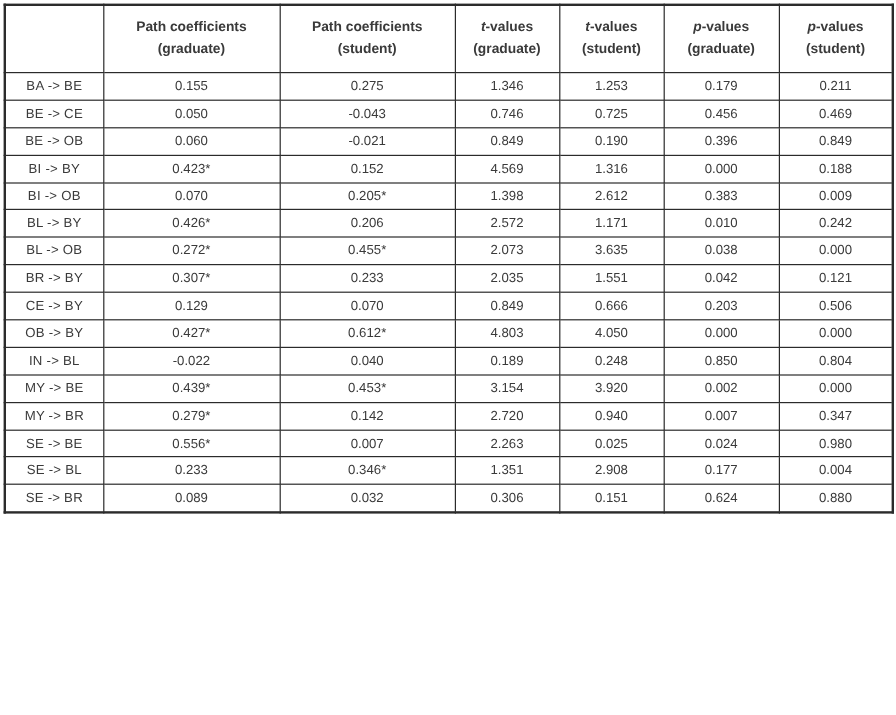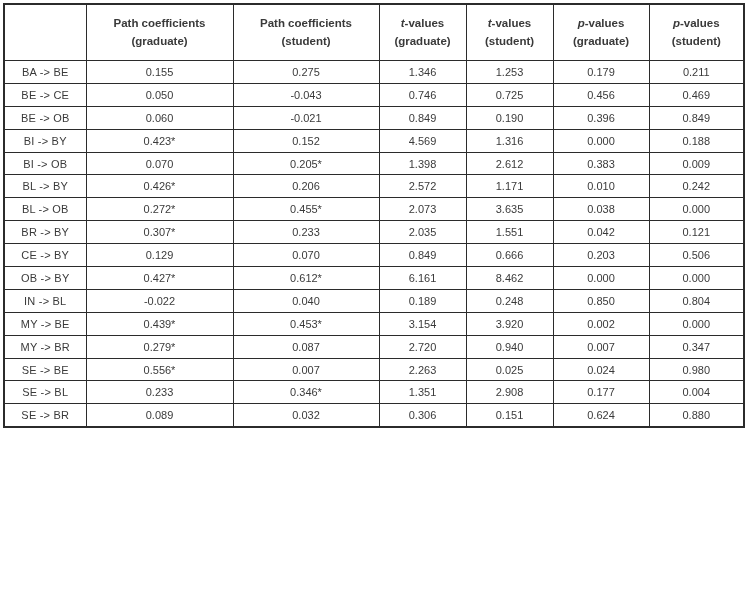--- a/index.html
+++ b/index.html
@@ -157,22 +157,22 @@
           <td>0.070</td>
           <td>0.849</td>
           <td>0.666</td>
           <td>0.203</td>
           <td>0.506</td>
         </tr>
         <tr>
           <td class="label-cell">OB -&gt; BY</td>
           <td>0.427*</td>
           <td>0.612*</td>
-          <td>6.161</td>
-          <td>8.462</td>
+          <td>4.803</td>
+          <td>4.050</td>
           <td>0.000</td>
           <td>0.000</td>
         </tr>
         <tr>
           <td class="label-cell">IN -&gt; BL</td>
           <td>-0.022</td>
           <td>0.040</td>
           <td>0.189</td>
           <td>0.248</td>
           <td>0.850</td>
@@ -183,21 +183,21 @@
           <td>0.439*</td>
           <td>0.453*</td>
           <td>3.154</td>
           <td>3.920</td>
           <td>0.002</td>
           <td>0.000</td>
         </tr>
         <tr>
           <td class="label-cell">MY -&gt; BR</td>
           <td>0.279*</td>
-          <td>0.087</td>
+          <td>0.142</td>
           <td>2.720</td>
           <td>0.940</td>
           <td>0.007</td>
           <td>0.347</td>
         </tr>
         <tr>
           <td class="label-cell">SE -&gt; BE</td>
           <td>0.556*</td>
           <td>0.007</td>
           <td>2.263</td>

